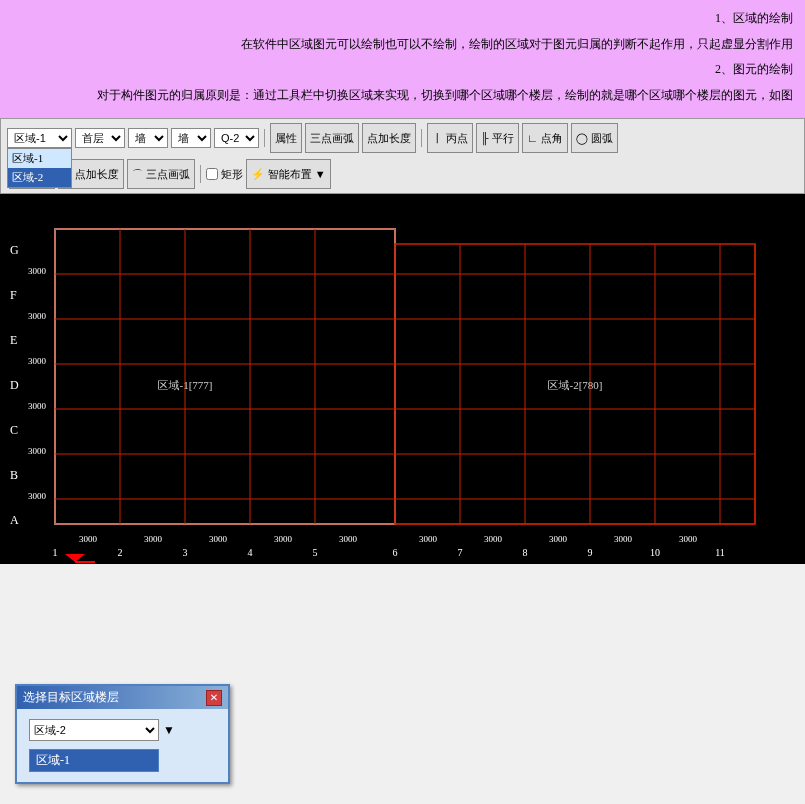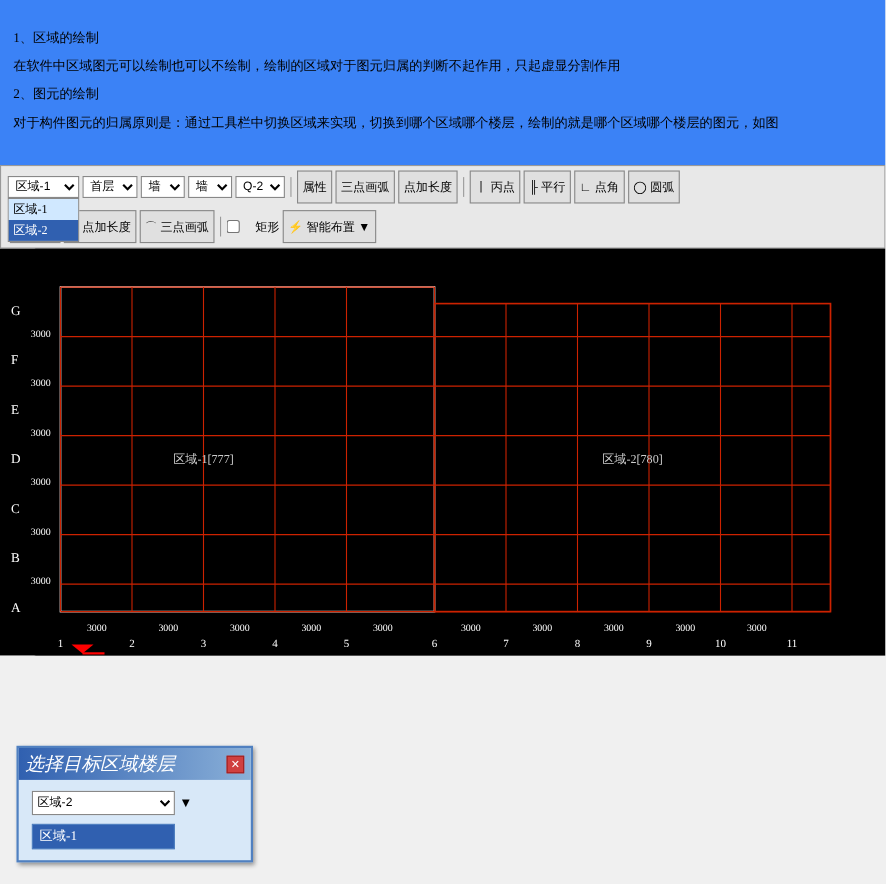--- a/index.html
+++ b/index.html
@@ -1,41 +1,41 @@
 <!DOCTYPE html>
 <html><head>
   <meta charset="utf-8">
   <style>
     * { margin: 0; padding: 0; box-sizing: border-box; }
     body { width: 805px; height: 804px; overflow: hidden; font-family: SimSun, '宋体', serif; font-size: 12px; background: #f0f0f0; }
 
     .page-container { width: 805px; height: 804px; overflow: hidden; position: relative; }
 
     
-    .top-text { padding: 24px 12px; background: #3b82f6; line-height: 1.8; }
+    .top-text { padding: 8px 12px; background: #f0abfc; line-height: 1.8; text-align: right; }
     .top-text p { margin-bottom: 4px; font-size: 12px; }
 
     
     .toolbar-area { background: #e8e8e8; border: 1px solid #999; padding: 2px 4px; display: flex; align-items: center; flex-wrap: wrap; gap: 2px; }
     .toolbar-row1 { display: flex; align-items: center; gap: 3px; padding: 2px; }
     .toolbar-row2 { display: flex; align-items: center; gap: 3px; padding: 2px; }
 
     .dropdown-select { height: 20px; font-size: 11px; border: 1px solid #888; background: #fff; padding: 0 2px; min-width: 55px; }
     .toolbar-btn { height: 30px; font-size: 11px; border: 1px solid #888; background: #e0e0e0; padding: 0 4px; cursor: pointer; white-space: nowrap; }
     .toolbar-separator { width: 1px; height: 18px; background: #999; margin: 0 2px; }
 
     
     .left-sidebar { position: absolute; left: 0; top: 0; width: 32px; background: #c8c8c8; border-right: 1px solid #888; display: flex; flex-direction: column; align-items: center; padding: 2px 0; gap: 1px; height: 100%; }
     .sidebar-tool { width: 28px; height: 22px; font-size: 10px; display: flex; align-items: center; justify-content: center; border: 1px solid transparent; cursor: pointer; text-align: center; line-height: 1.1; }
 
     
     .bottom-text { background: #fff; padding: 6px 12px; font-size: 12px; line-height: 1.7; }
 
     
-    .cb-label { display: flex; align-items: center; gap: 14px; font-size: 11px; }
+    .cb-label { display: flex; align-items: center; gap: 3px; font-size: 11px; }
     input[type=checkbox] { width: 12px; height: 12px; }
   </style>
 </head>
 <body>
 
 <div class="page-container">
 
   <div class="top-text">
     <p><span>1、</span><span>区域的绘制</span></p>
     <p>在软件中区域图元可以绘制也可以不绘制，绘制的区域对于图元归属的判断不起作用，只起虚显分割作用</p>
@@ -185,21 +185,21 @@
         <polygon points="75,368 65,360 85,360" fill="red"></polygon>
         <line x1="75" y1="368" x2="95" y2="368" stroke="red" stroke-width="2"></line>
       </svg>
     </div>
   </div>
 
 
   <div style="position:absolute; left:15px; bottom:20px; width:215px; border:2px solid #5080c0; background:#d8e8f8; box-shadow:2px 2px 4px rgba(0,0,0,0.4); z-index:300;">
 
     <div style="background:linear-gradient(to right, #3060b0, #8ab0d8); color:white; padding:3px 6px; display:flex; justify-content:space-between; align-items:center;">
-      <span style="font-size:17px;font-style:italic;">选择目标区域楼层</span>
+      <span style="font-size:12px;">选择目标区域楼层</span>
       <div style="width:16px;height:16px;background:#d04040;border:1px solid #a02020;color:white;font-size:10px;cursor:pointer;display:flex;align-items:center;justify-content:center;">✕</div>
     </div>
 
     <div style="padding:10px 12px;">
       
       <div style="display:flex; align-items:center; gap:4px; margin-bottom:8px;">
         <select style="height:22px; font-size:11px; border:1px solid #888; min-width:130px; background:#fff;">
           <option>区域-2</option>
           <option>区域-1</option>
         </select>

